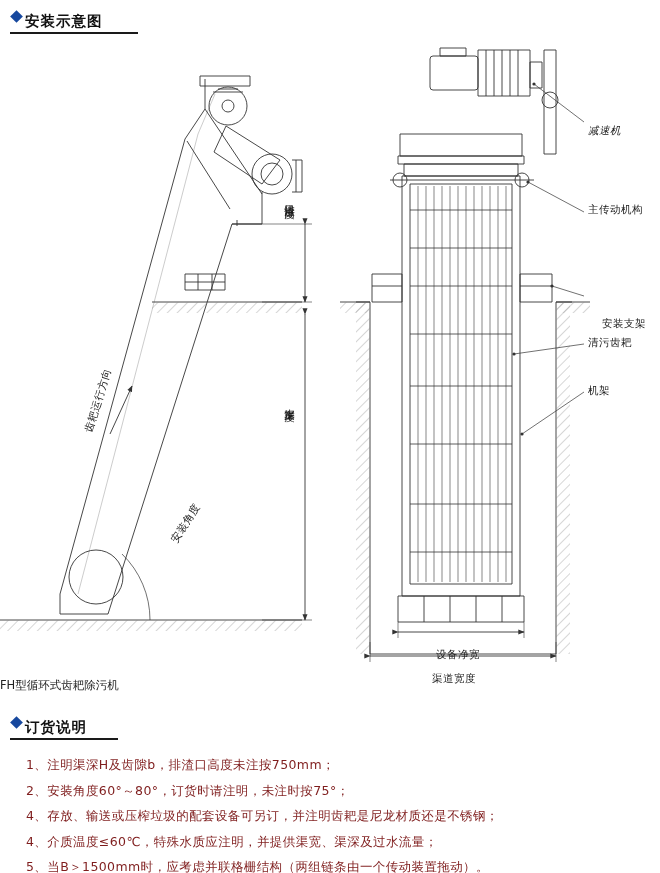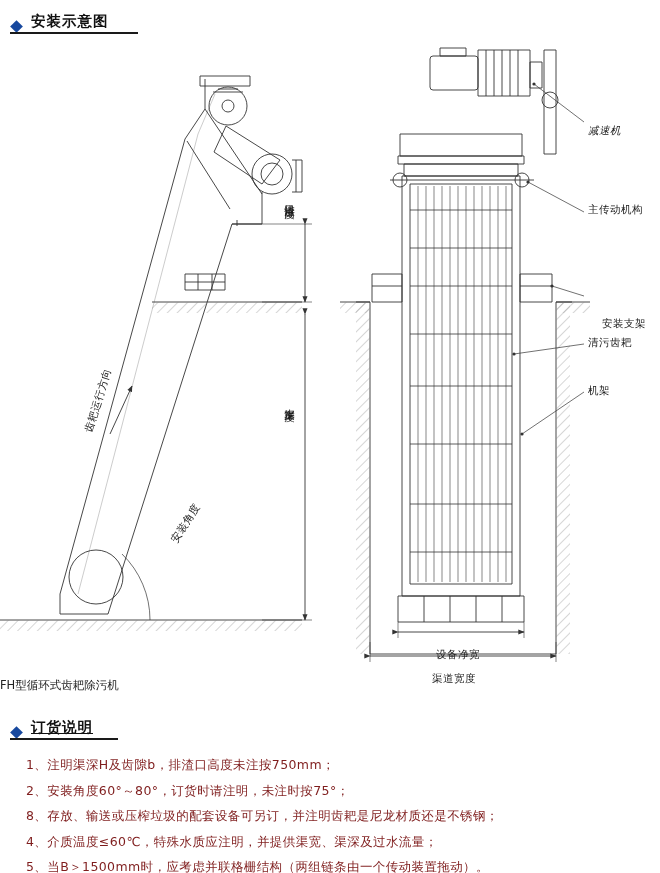--- a/index.html
+++ b/index.html
@@ -18,35 +18,35 @@
   .page {
     position: relative;
     width: 660px;
     height: 873px;
   }
 
   
   .section-head {
     position: absolute;
     display: flex;
-    align-items: flex-end;
-    gap: 10px;
+    align-items: flex-start;
+    gap: 4px;
     font-size: 14.5px;
     font-weight: bold;
     color: #111;
     letter-spacing: 1px;
   }
   .dia {
     width: 9px; height: 9px;
     background: #17489e;
     transform: rotate(45deg);
     display: inline-block;
   }
   #head-install { left: 12px; top: 12px; }
-  #head-order   { left: 12px; top: 718px; text-decoration: underline; }
+  #head-order   { left: 12px; top: 718px; }
 
   .head-underline {
     position: absolute;
     left: 10px;
     height: 2px;
     background: #1a1a1a;
   }
   #ul-install { top: 32px; width: 128px; }
   #ul-order   { top: 738px; width: 108px; }
 
@@ -277,19 +277,19 @@
   <div class="section-head" id="head-order">
     <span class="dia"></span>
     <span>订货说明</span>
   </div>
   <div class="head-underline" id="ul-order"></div>
 
   <div id="order-notes">
     <ol>
       <li>1、注明渠深H及齿隙b，排渣口高度未注按750mm；</li>
       <li>2、安装角度60°～80°，订货时请注明，未注时按75°；</li>
-      <li>8、存放、输送或压榨垃圾的配套设备可另订，并注明齿耙是尼龙材质还是不锈钢；</li>
+      <li>4、存放、输送或压榨垃圾的配套设备可另订，并注明齿耙是尼龙材质还是不锈钢；</li>
       <li>4、介质温度≤60℃，特殊水质应注明，并提供渠宽、渠深及过水流量；</li>
       <li>5、当B＞1500mm时，应考虑并联格栅结构（两组链条由一个传动装置拖动）。</li>
     </ol>
   </div>
 
 </div>
 
 </body></html>

